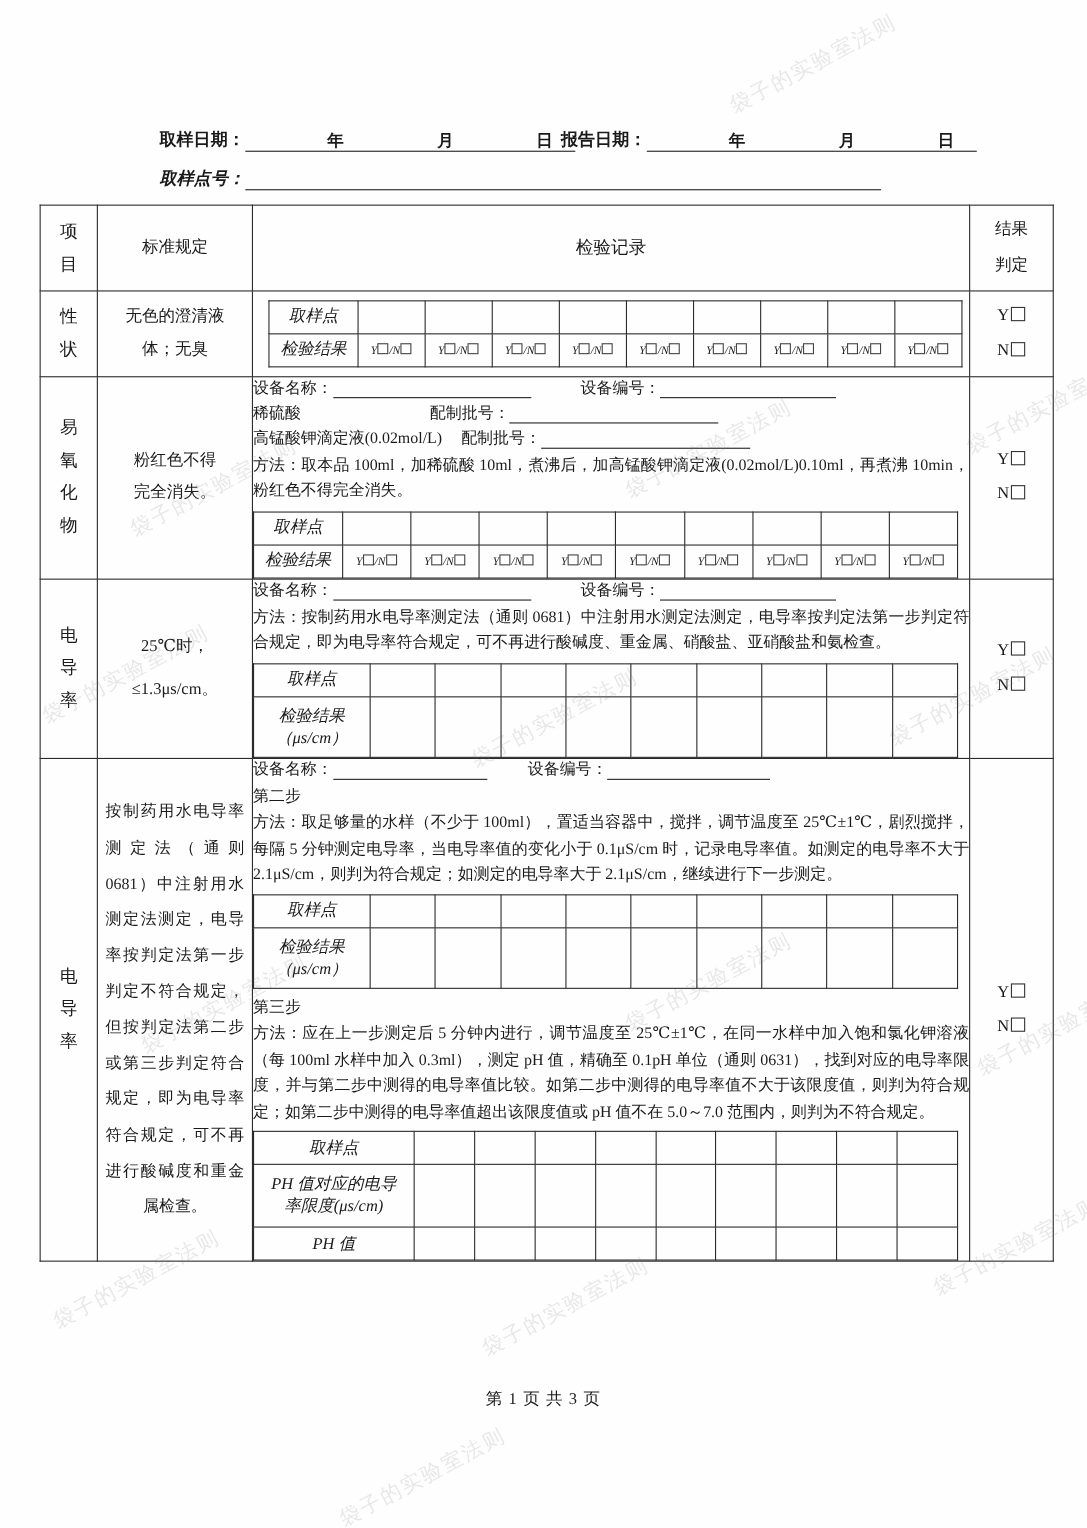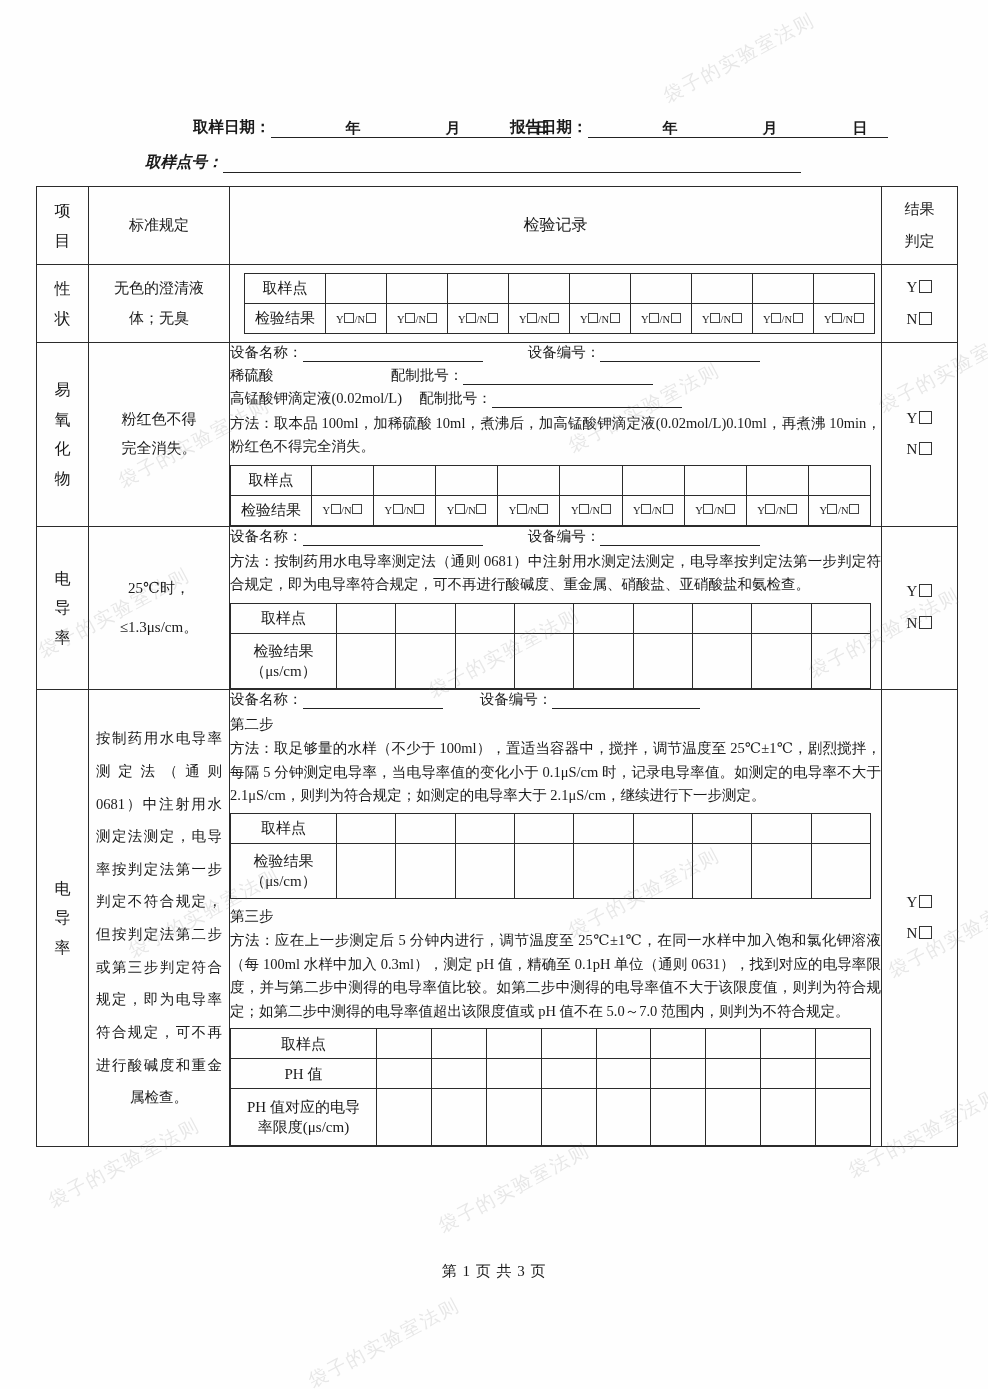--- a/index.html
+++ b/index.html
@@ -67,21 +67,21 @@
     height: 17px;
     position: relative;
   }
   .ul > span {
     position: absolute;
     bottom: -1px;
     font-weight: 600;
     font-size: 15px;
   }
 
-  #meta-sample { left: 145px; top: 117px; margin-left: 48px; }
+  #meta-sample { left: 145px; top: 117px; }
   #meta-report { left: 510px; top: 117px; }
   #meta-point  { left: 145px; top: 152px; font-style: italic; }
 
   
   table.main {
     position: absolute;
     left: 36px;
     top: 186px;
     width: 917px;
     border-collapse: collapse;
@@ -157,20 +157,21 @@
     margin: 1px 0 2px 0;
   }
   .para-nm { font-size: 14.5px; line-height: 1.62; margin: 1px 0; }
 
   
   table.grid {
     border-collapse: collapse;
     table-layout: fixed;
     width: 100%;
     margin-top: 5px;
+    font-style: italic;
   }
   table.grid td {
     border: 1.1px solid #2b2b2b;
     height: 27px;
     text-align: center;
     font-size: 14.5px;
     padding: 1px 0;
   }
   table.grid td.hdr {
     font-size: 15px;
@@ -502,46 +503,46 @@
                 <td></td>
                 <td></td>
                 <td></td>
                 <td></td>
                 <td></td>
                 <td></td>
                 <td></td>
                 <td></td>
               </tr>
               <tr>
-                <td class="hdr">PH 值</td>
-                <td></td>
-                <td></td>
-                <td></td>
-                <td></td>
-                <td></td>
-                <td></td>
-                <td></td>
-                <td></td>
-                <td></td>
-              </tr>
-              <tr>
                 <td class="hdr" style="height:54px">
                   <div>PH 值对应的电导</div>
                   <div>率限度(μs/cm)</div>
                 </td>
                 <td></td>
                 <td></td>
                 <td></td>
                 <td></td>
                 <td></td>
                 <td></td>
                 <td></td>
                 <td></td>
                 <td></td>
               </tr>
+              <tr>
+                <td class="hdr">PH 值</td>
+                <td></td>
+                <td></td>
+                <td></td>
+                <td></td>
+                <td></td>
+                <td></td>
+                <td></td>
+                <td></td>
+                <td></td>
+              </tr>
             </tbody>
           </table>
         </td>
         <td>
           <div class="res-cell">
             <span class="yn"><span>Y</span><span class="box"></span></span>
             <span class="yn"><span>N</span><span class="box"></span></span>
           </div>
         </td>
       </tr>

